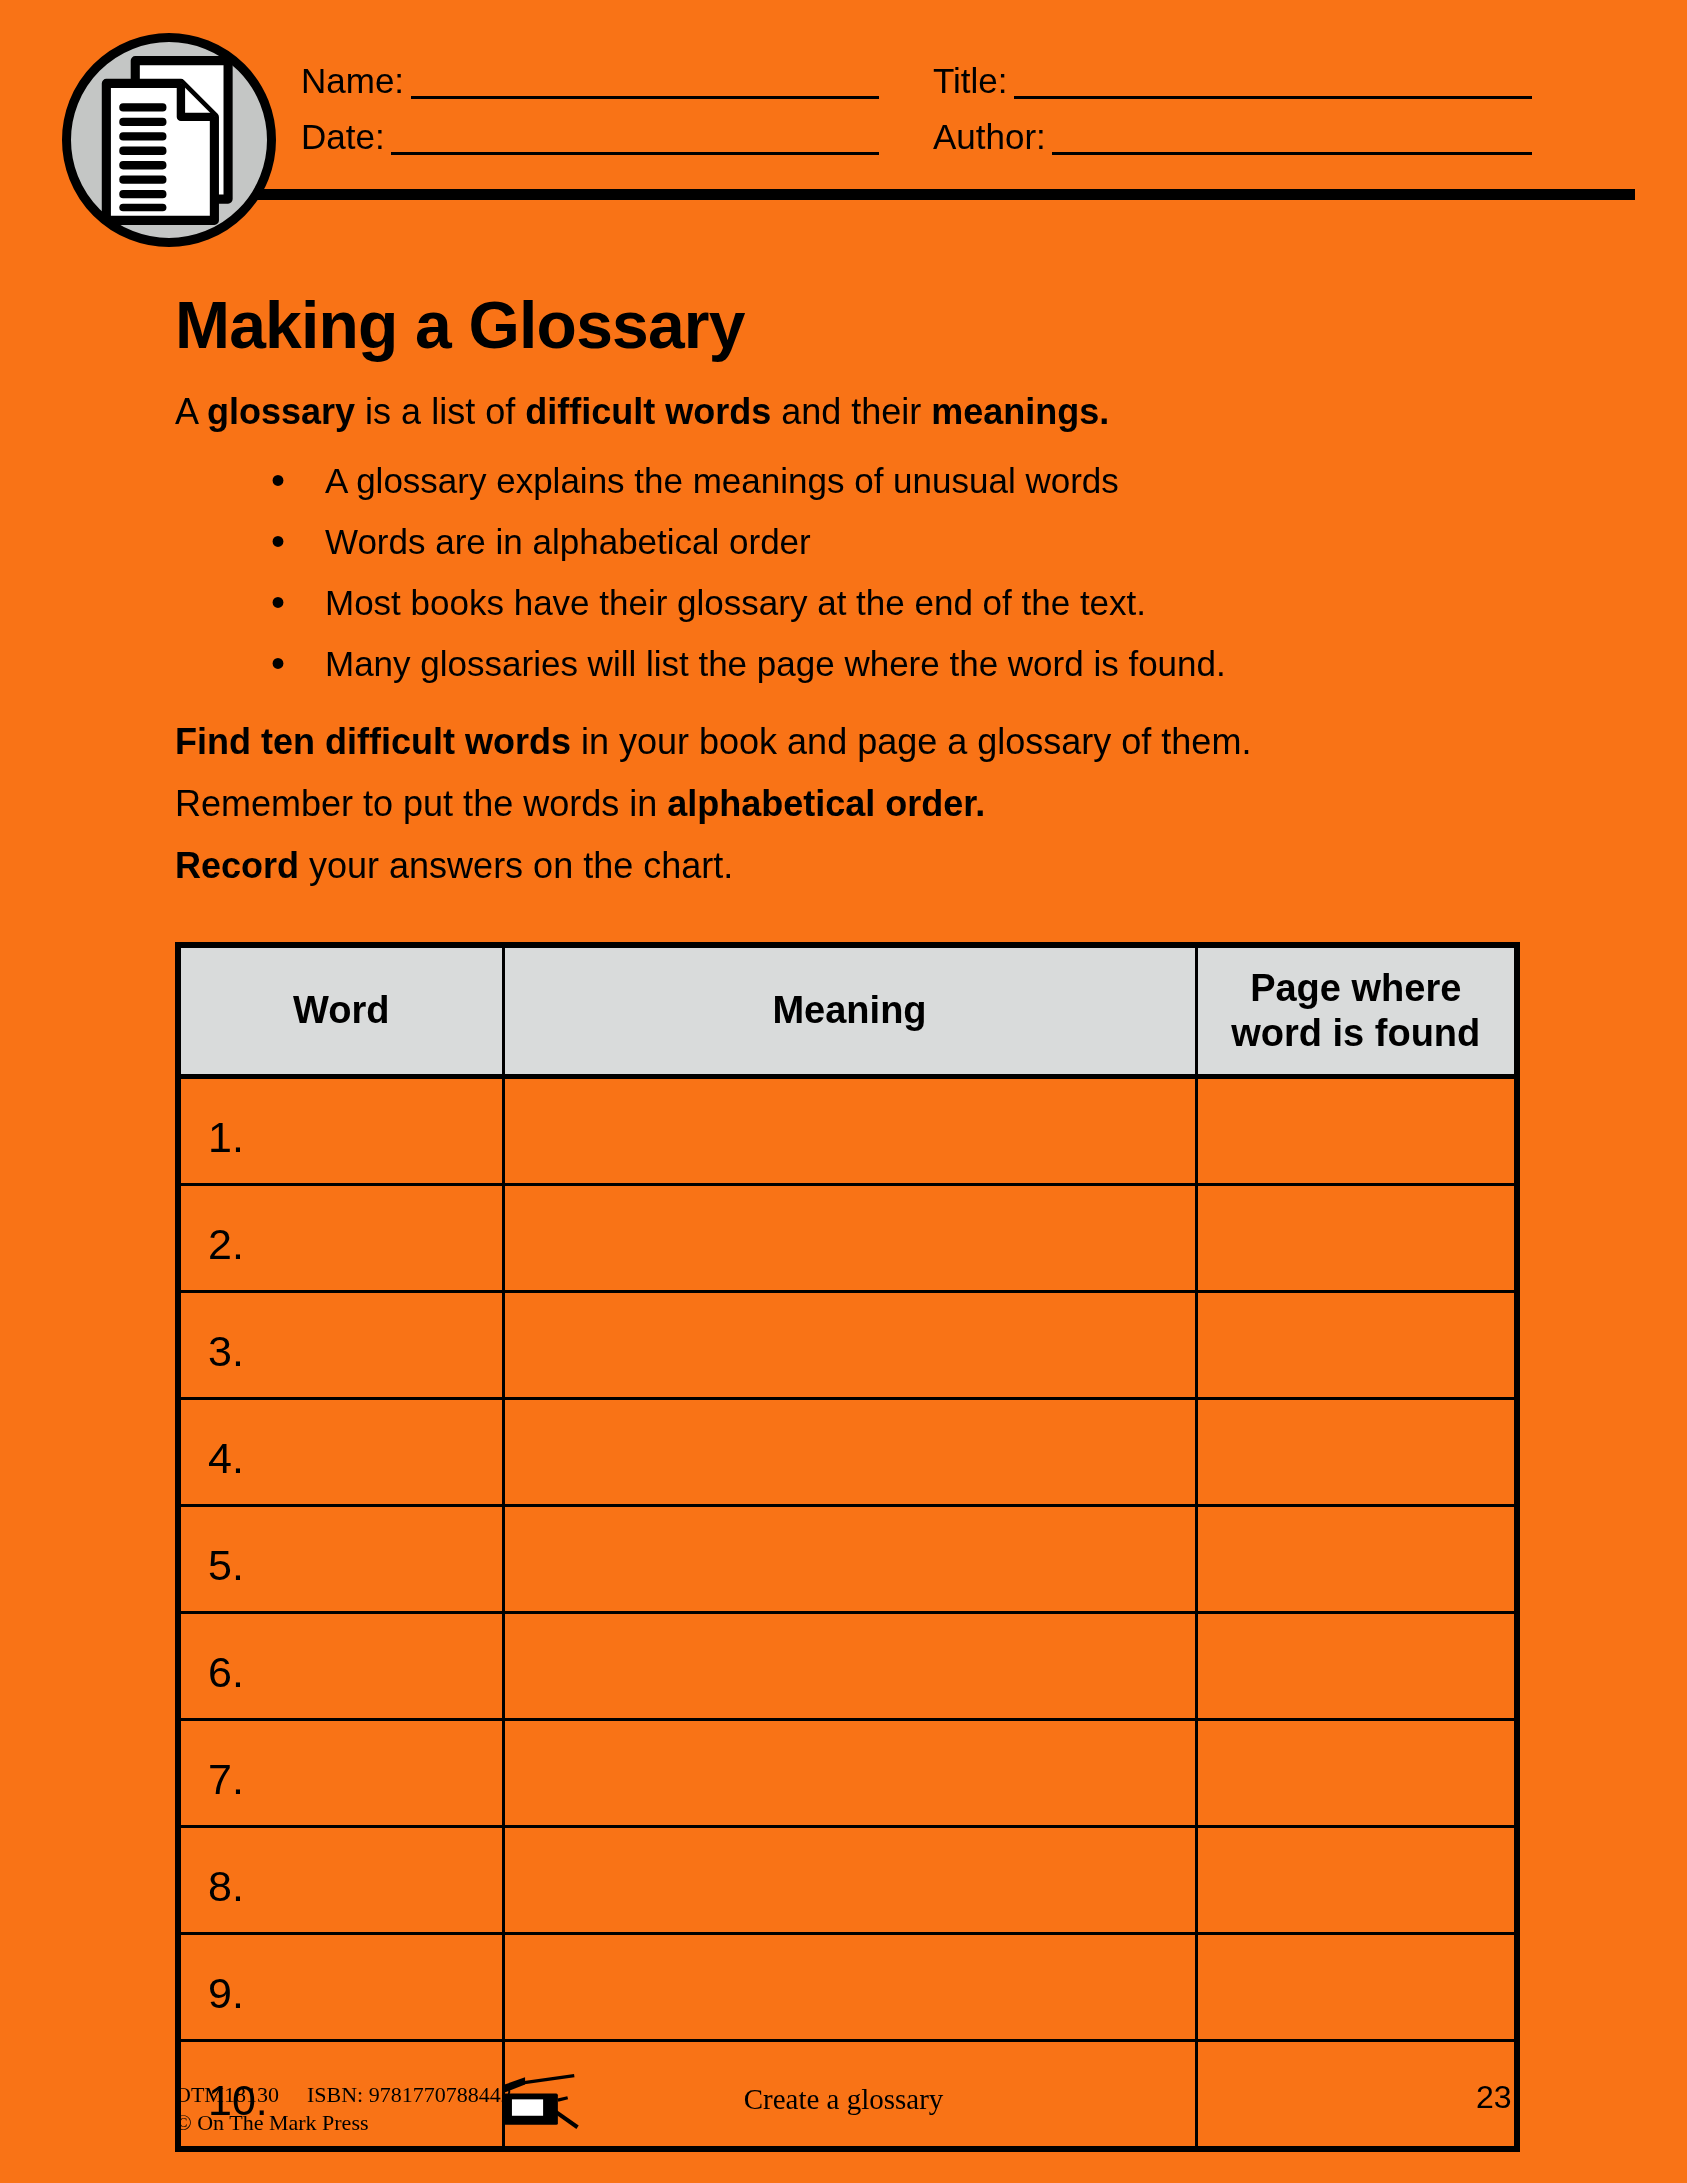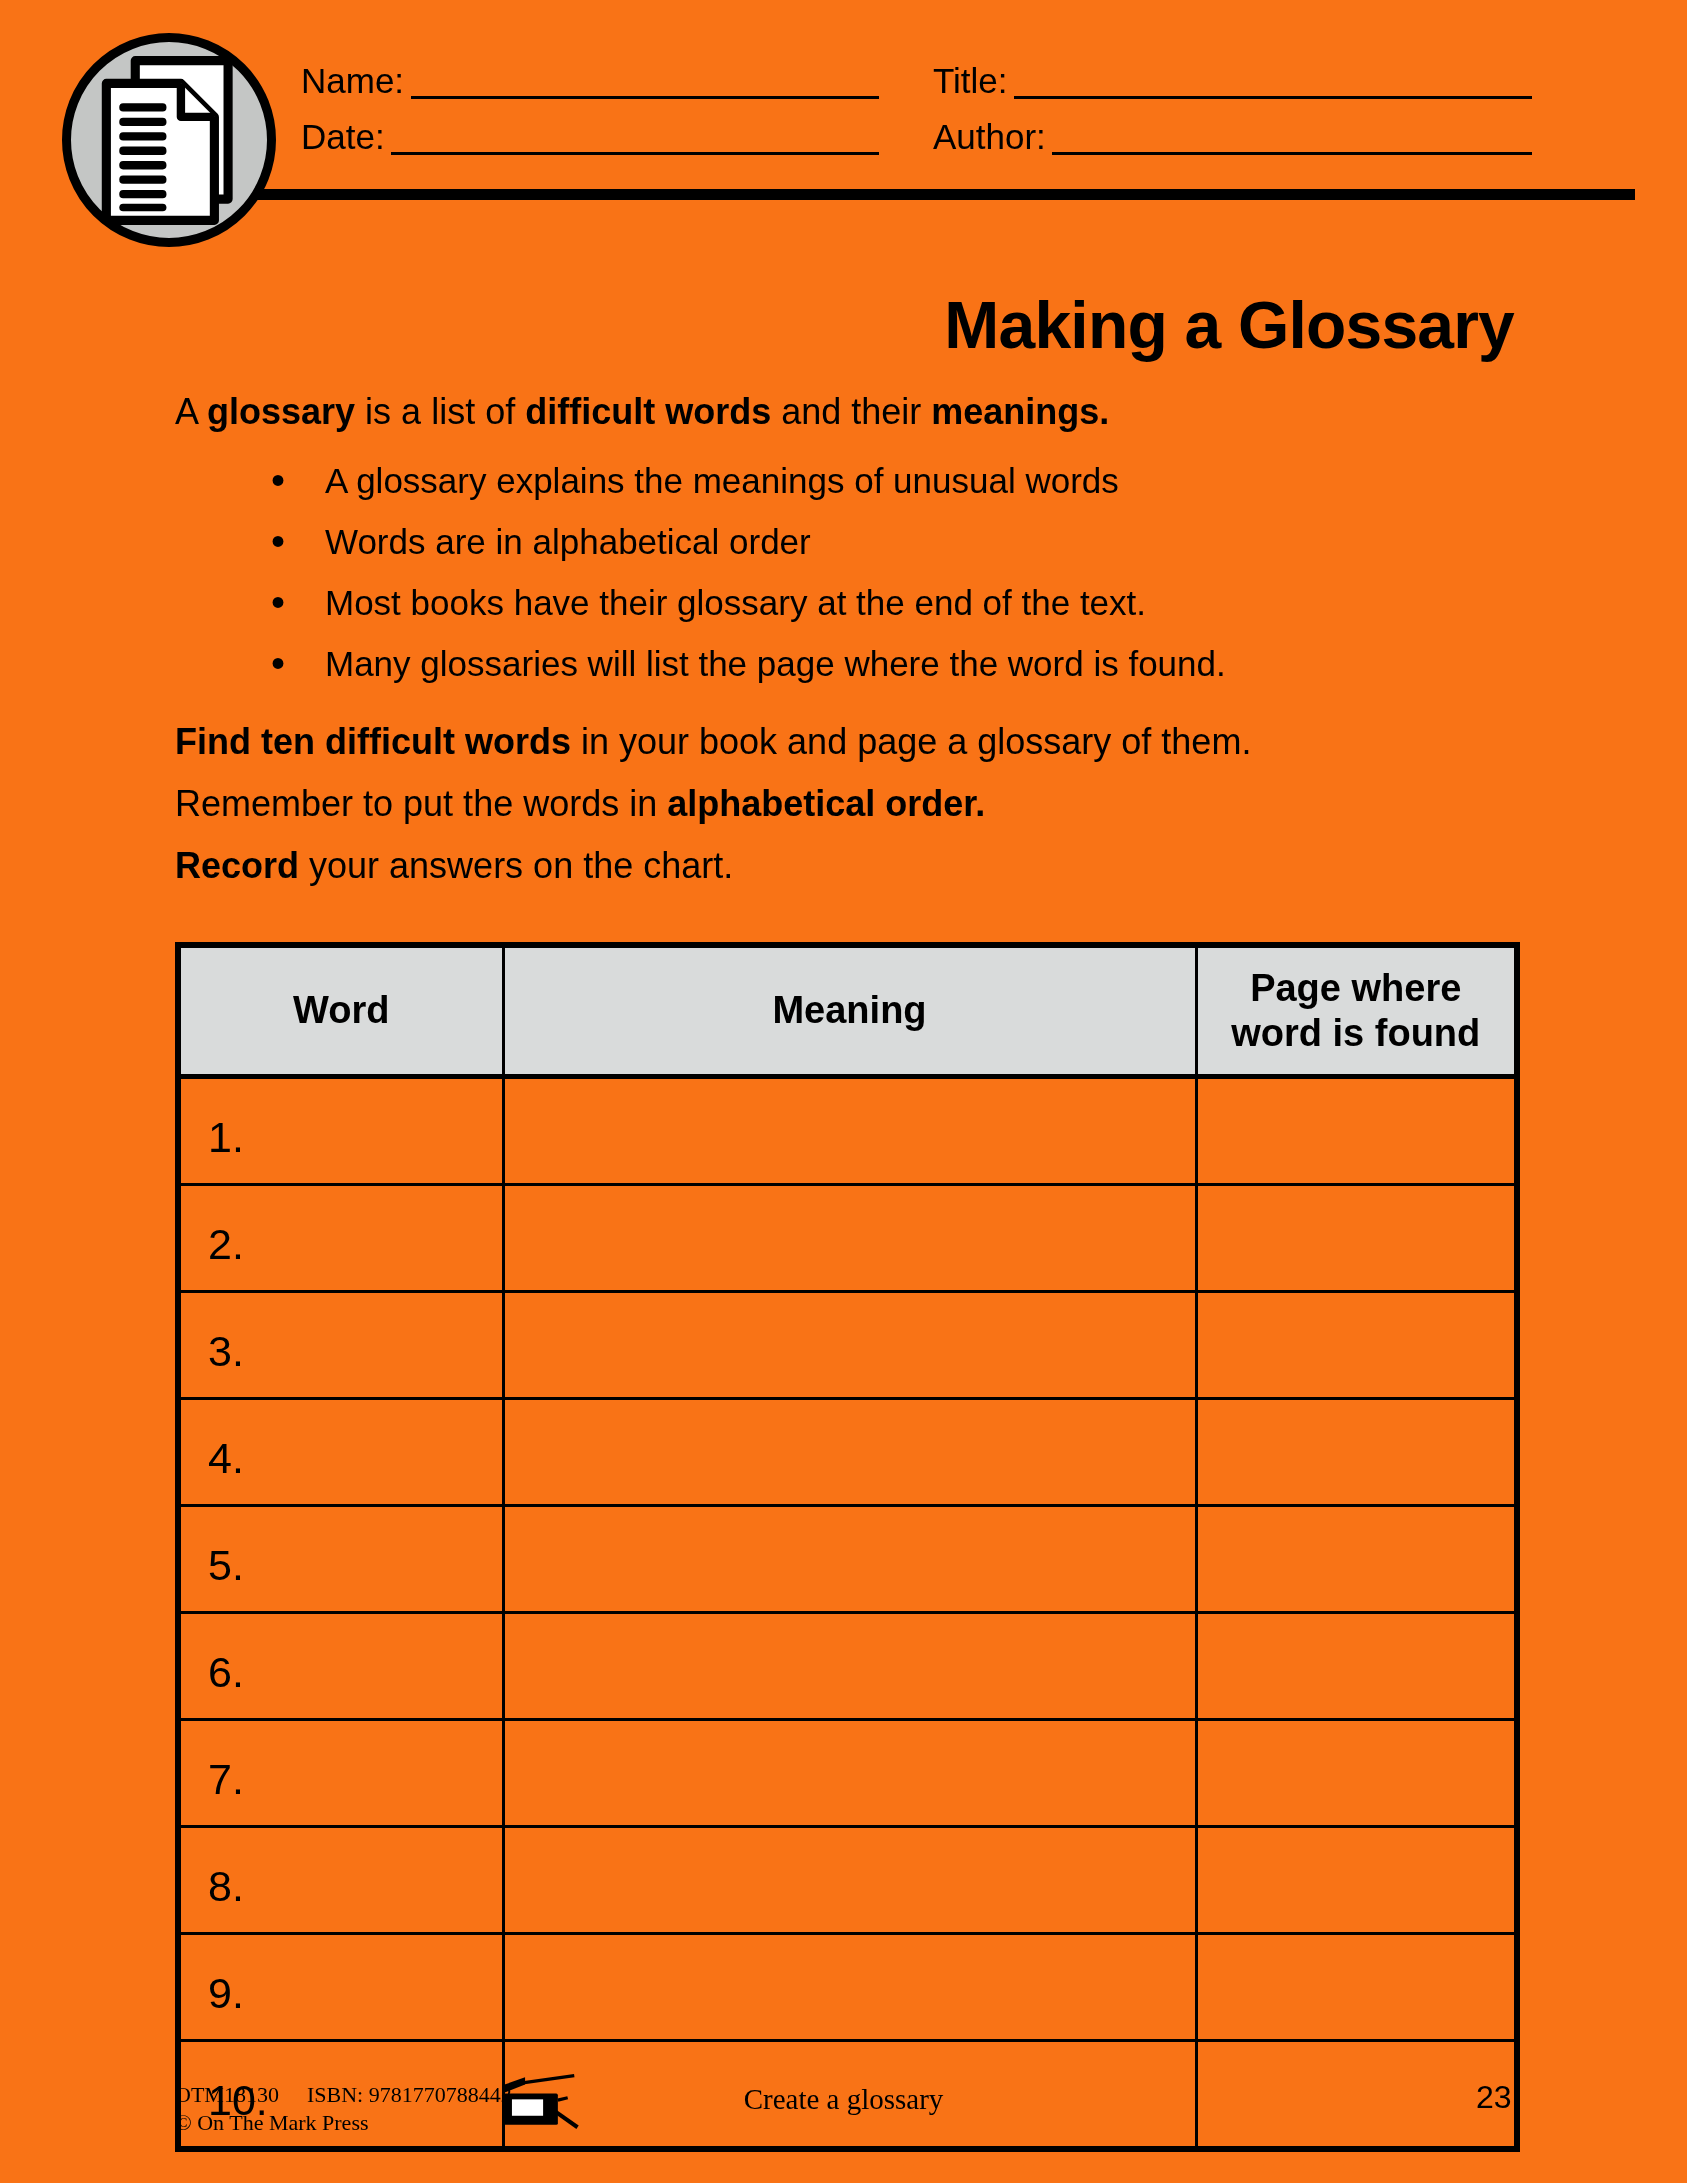--- a/index.html
+++ b/index.html
@@ -32,21 +32,21 @@
   .field .label { white-space:nowrap; }
   .write-line { flex:1; border-bottom:3.3px solid #000; margin-bottom:2.5px; margin-left:6.6px; }
   #field-name   { left:301px;  top:58px;  width:578px; }
   #field-date   { left:301px;  top:114px; width:578px; }
   #field-title  { left:933px; top:58px;  width:599px; }
   #field-author { left:933px; top:114px; width:599px; }
 
   
   .content { position:absolute; left:175px; top:292px; width:1339px; }
   h1.page-title {
-    margin:0 0 31px 0; text-align:right;
+    margin:0 0 31px 0; text-align:left;
     font-size:66px; font-weight:bold; letter-spacing:-0.8px; line-height:1;
   }
   p.lead { margin:0 0 15px 0; font-size:36px; line-height:46px; }
   ul.bullets { list-style:none; margin:0 0 16.5px 0; padding:0; }
   ul.bullets li { display:flex; font-size:35px; line-height:61px; padding-left:96px; }
   ul.bullets .dot { width:54px; flex:0 0 54px; font-size:40px; }
   .instructions p { margin:0; font-size:36px; line-height:62px; }
 
   
   table.glossary {

